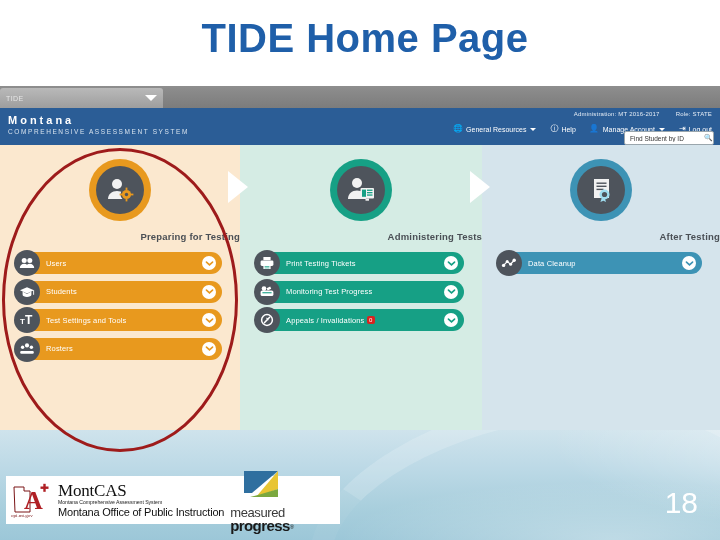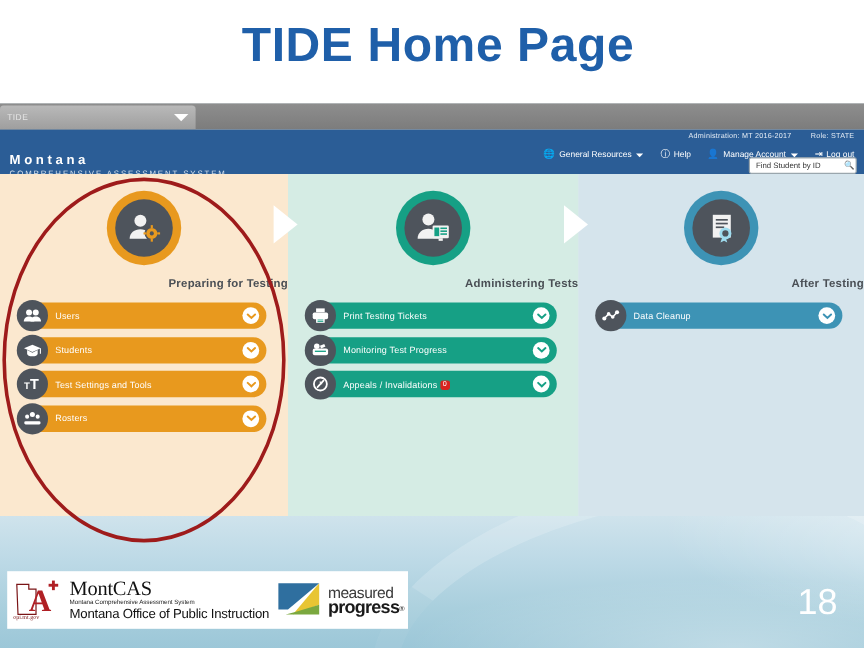--- a/index.html
+++ b/index.html
@@ -116,21 +116,21 @@
   
   .site-header {
     position: relative;
     height: 37px;
     background: #2b5d96;
     color: #ffffff;
   }
   .brand {
     position: absolute;
     left: 8px;
-    top: 20px;
+    top: 6px;
   }
   .brand-name {
     font-size: 11px;
     font-weight: bold;
     letter-spacing: 3px;
     color: #ffffff;
     line-height: 13px;
   }
   .brand-sub {
     font-size: 6.5px;
@@ -396,20 +396,21 @@
     font-size: 11px;
     color: #111111;
     letter-spacing: -0.2px;
     margin-top: 1px;
   }
   .logo-mp {
     display: flex;
     align-items: center;
     gap: 3px;
     margin-left: 6px;
+    flex-direction: column;
   }
   .mp-mark { width: 40px; height: 36px; }
   .mp-mark svg { display: block; }
   .mp-text { line-height: 1; }
   .mp-1 {
     font-size: 13px;
     color: #3a3a3a;
     letter-spacing: -0.4px;
     font-family: "Liberation Sans", sans-serif;
   }

